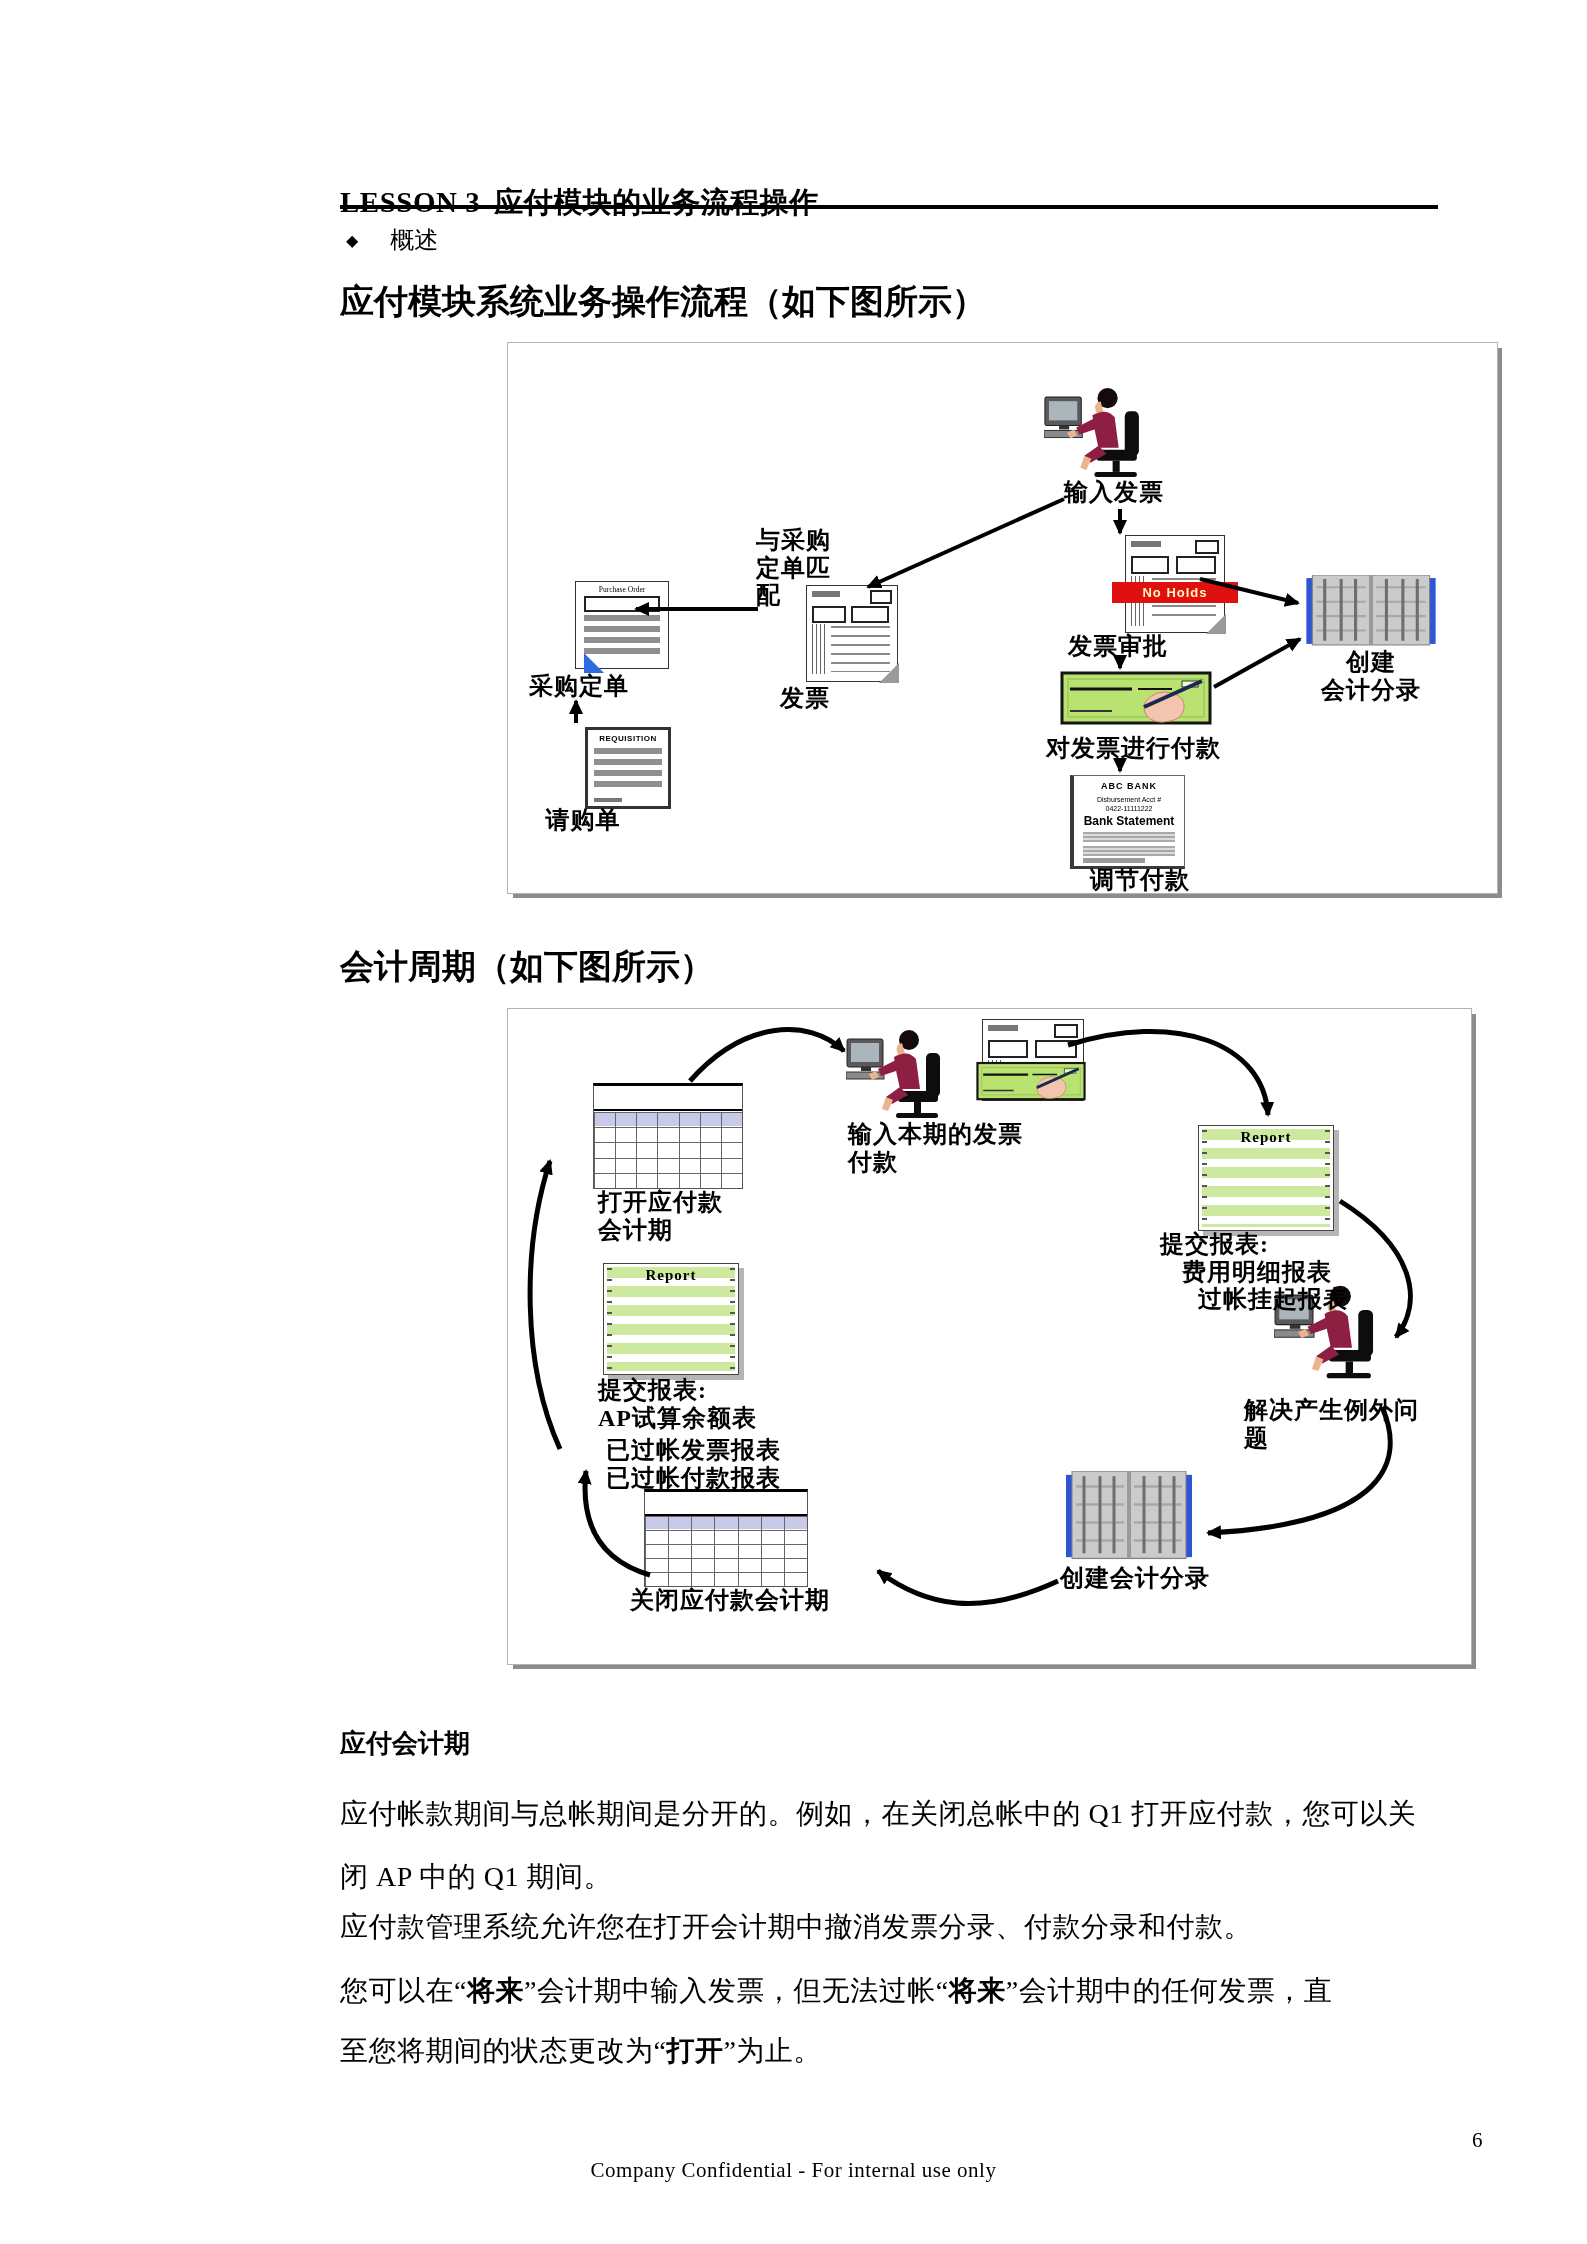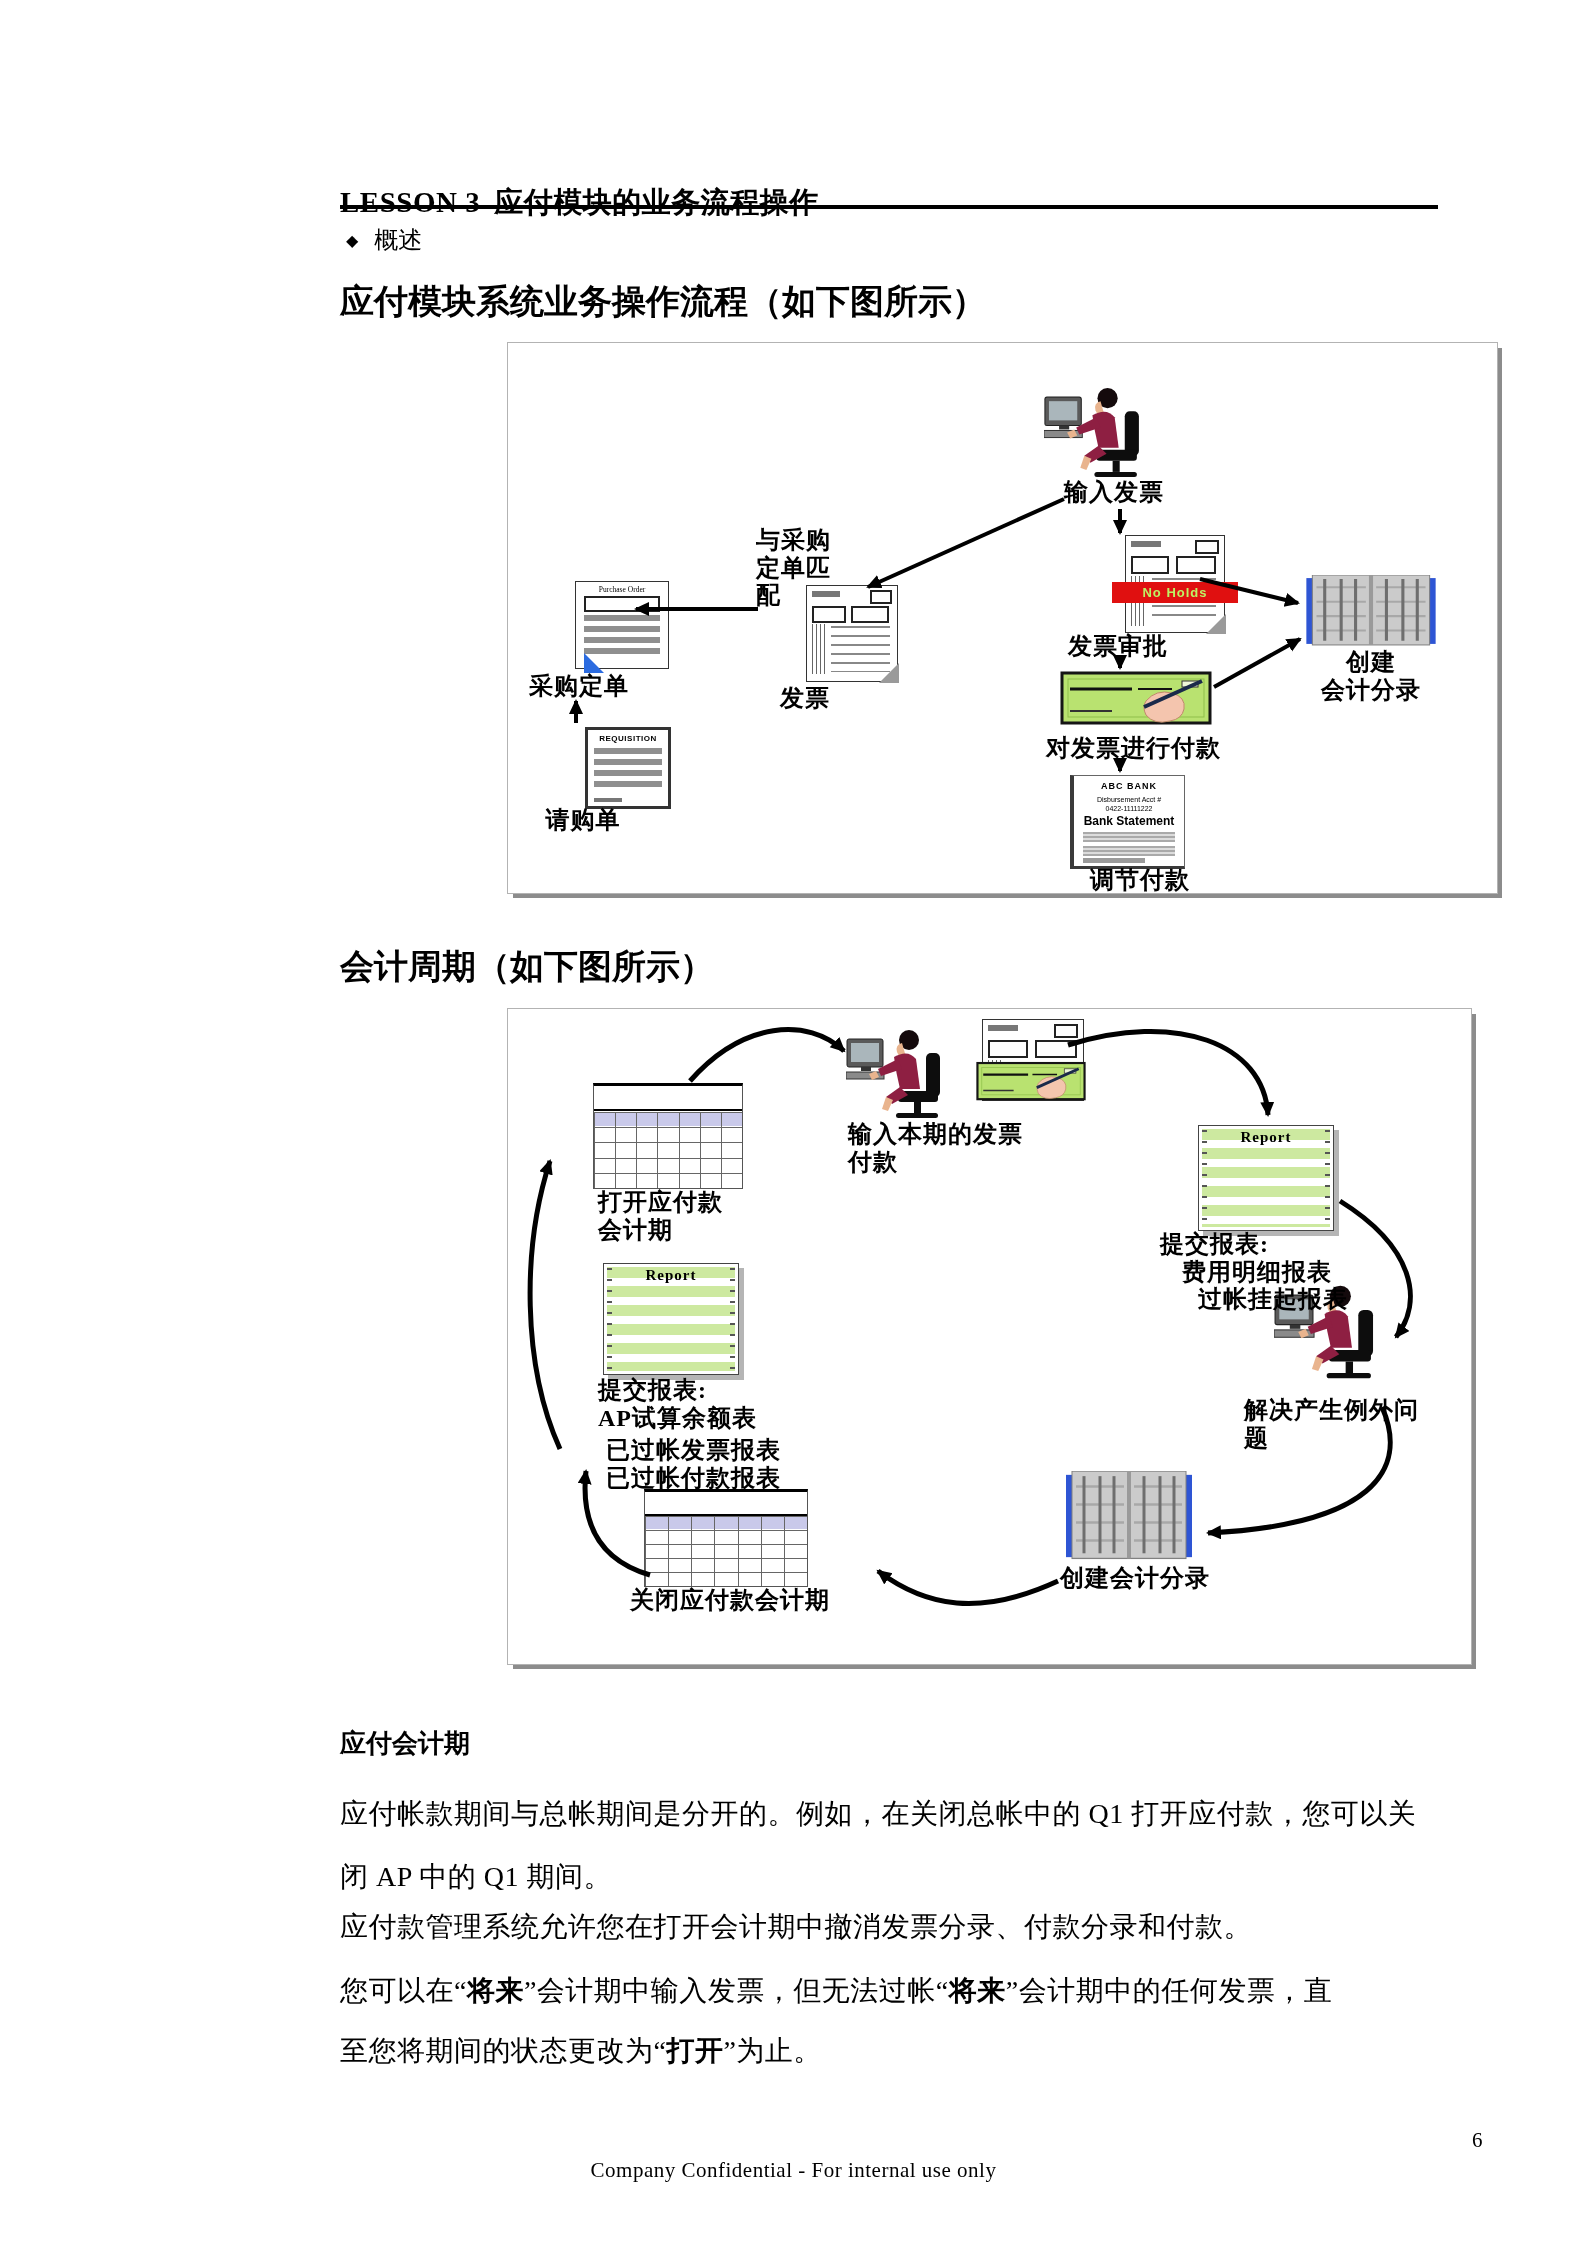--- a/index.html
+++ b/index.html
@@ -5,21 +5,21 @@
   html,body{margin:0;padding:0;}
   body{width:1587px;height:2244px;background:#fff;position:relative;
        font-family:"Liberation Serif","DejaVu Serif",serif;color:#000;}
   .abs{position:absolute;}
   
   .h1{left:340px;top:164px;font-size:29px;font-weight:bold;white-space:nowrap;letter-spacing:.5px;}
   .h1 .cn{margin-left:14px;}
   .rule{left:340px;top:205px;width:1098px;height:4px;background:#000;}
   .bullet-row{left:346px;top:224px;font-size:24px;white-space:nowrap;}
   .bullet-row .diamond{font-size:16px;vertical-align:2px;}
-  .bullet-row .blabel{margin-left:16px;}
+  .bullet-row .blabel{margin-left:32px;}
   .caption{left:340px;font-size:34px;font-weight:bold;white-space:nowrap;}
   .cap1{top:279px;} .cap2{top:944px;}
   .sec-head{left:340px;top:1726px;font-size:26px;font-weight:bold;white-space:nowrap;}
   .para{left:340px;font-size:28px;white-space:nowrap;letter-spacing:.5px;}
   .p1l1{top:1795px;} .p1l2{top:1858px;} .p2{top:1908px;}
   .p3l1{top:1972px;} .p3l2{top:2032px;}
   .pagenum{left:1472px;top:2128px;font-size:21px;}
   .footer{left:0;right:0;top:2158px;text-align:center;font-size:21px;letter-spacing:.5px;}
   
   .dbox{background:#fff;border:1px solid #b3b3b3;box-shadow:5px 5px 0 -1px #8c8c8c;}
@@ -35,21 +35,21 @@
   .doc .hbar{position:absolute;background:#777;}
   .fold-gray{position:absolute;right:-2px;bottom:-2px;width:0;height:0;
              border-bottom:20px solid #9a9a9a;border-left:20px solid transparent;}
   .fold-blue{position:absolute;left:8px;bottom:-5px;width:0;height:0;
              border-bottom:20px solid #2b6be0;border-right:20px solid transparent;z-index:3;}
   .fieldbox{position:absolute;border:2px solid #222;background:#fff;}
   .vlines{position:absolute;background:repeating-linear-gradient(90deg,#666 0 1px,transparent 1px 4px);}
   .hlines{position:absolute;background:repeating-linear-gradient(180deg,#888 0 2px,transparent 2px 9px);}
   .bars{position:absolute;background:repeating-linear-gradient(180deg,#8f8f8f 0 6px,#fff 6px 11px);}
   .noholds{position:absolute;left:-14px;top:46px;width:126px;height:21px;background:#e01010;
-           color:#bef264;font:bold 13px "Liberation Sans","DejaVu Sans",sans-serif;
+           color:#fef9c3;font:bold 13px "Liberation Sans","DejaVu Sans",sans-serif;
            text-align:center;line-height:21px;letter-spacing:1px;z-index:4;}
   .tiny{position:absolute;left:0;right:0;text-align:center;white-space:nowrap;}
   
   .calendar{position:absolute;background:#fff;border:1px solid #555;border-top:3px solid #000;z-index:2;}
   .cal-head{position:absolute;top:0;left:0;right:0;height:23%;border-bottom:2px solid #000;}
   .cal-band{position:absolute;top:25%;left:0;right:0;height:14%;background:#c9c9ea;}
   .cal-grid{position:absolute;top:25%;left:0;right:0;bottom:0;
     background-image:repeating-linear-gradient(90deg,#666 0 1px,transparent 1px calc(100%/7)),
                      repeating-linear-gradient(180deg,#666 0 1px,transparent 1px 20%);}
   

